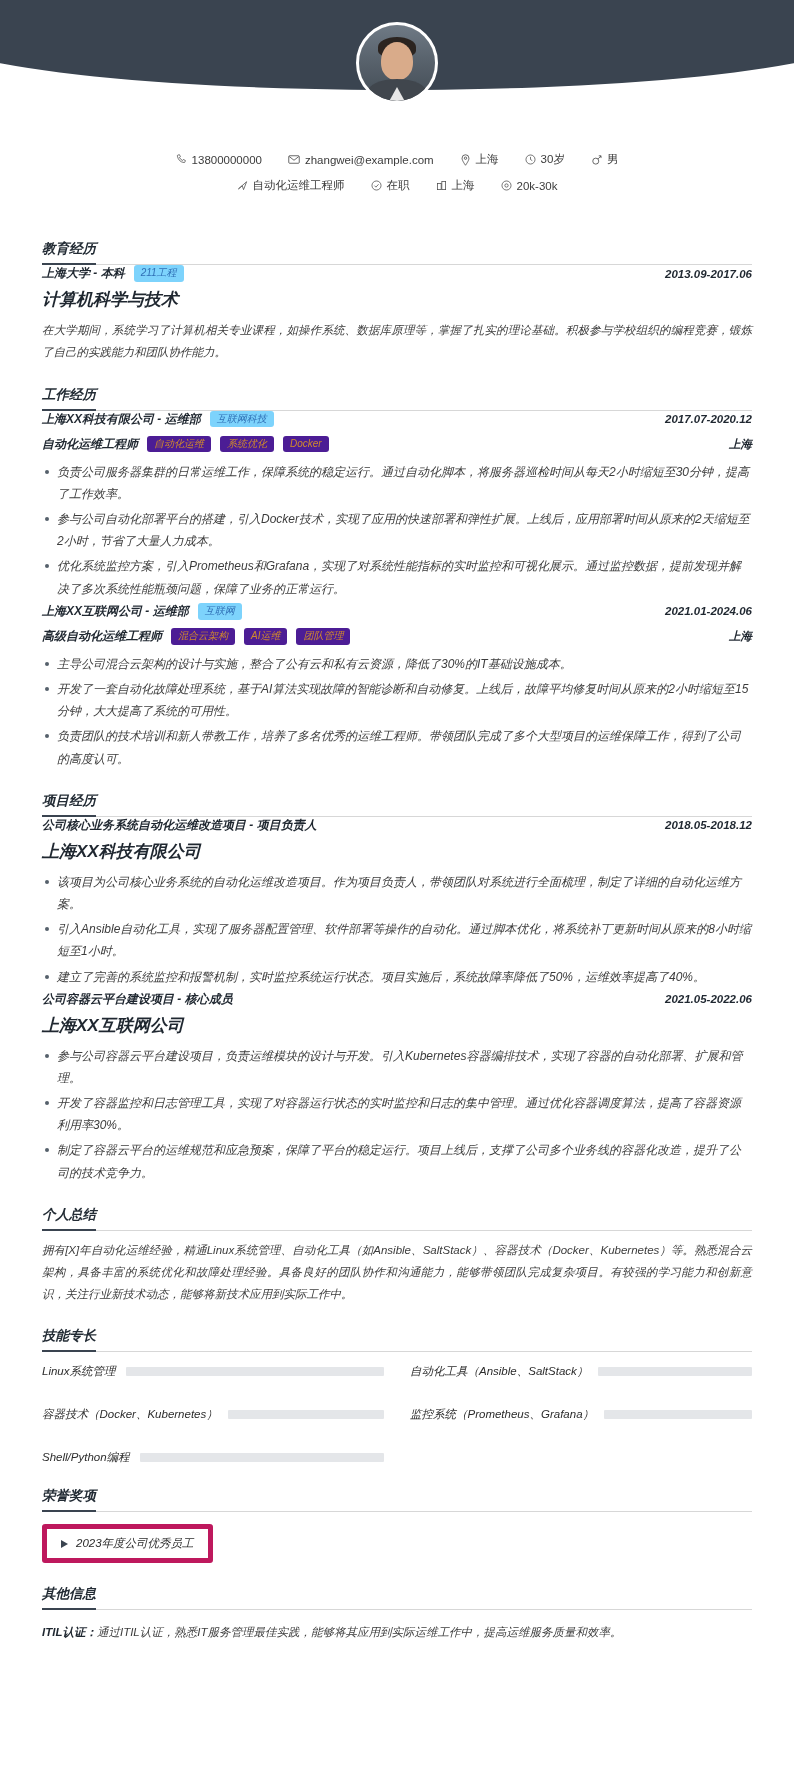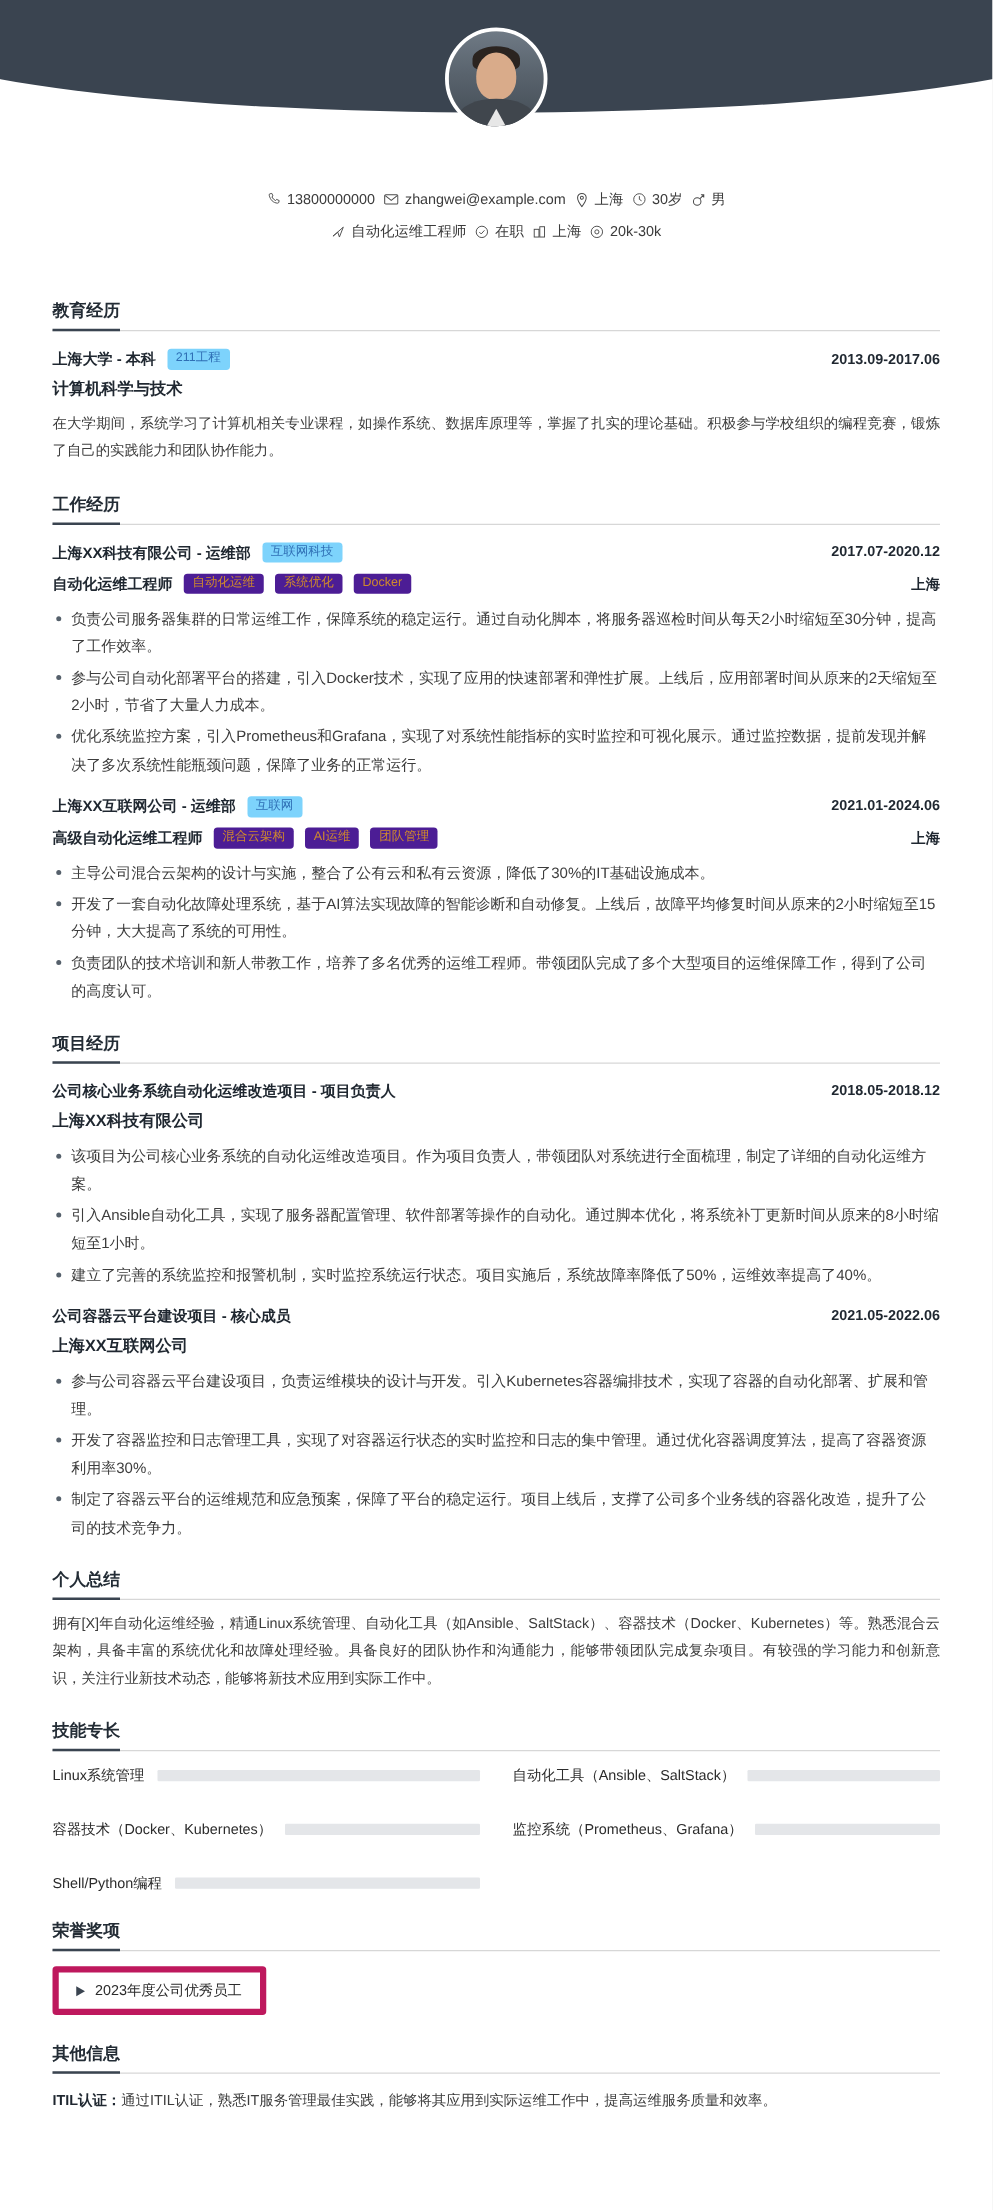--- a/index.html
+++ b/index.html
@@ -108,59 +108,59 @@
     z-index: 3;
   }
   .meta-row {
     position: absolute;
     left: 0;
     right: 0;
     display: flex;
     justify-content: center;
     align-items: center;
     flex-wrap: wrap;
-    gap: 7px;
+    gap: 26px;
     font-size: 11.5px;
     color: #3b3b3b;
     z-index: 3;
   }
   .meta-row.row1 { top: 152px; }
   .meta-row.row2 { top: 178px; }
   .meta-item {
     display: flex;
     align-items: center;
     gap: 5px;
     white-space: nowrap;
   }
   .meta-item svg { display: block; }
 
   
   .content {
     padding: 0 42px 40px 42px;
   }
-  .section { margin-top: 22px; }
+  .section { margin-top: 22px; font-style: italic; }
   .section-title {
     font-size: 13.5px;
     font-weight: bold;
     color: #232c35;
     padding-bottom: 6px;
     border-bottom: 1px solid #d7d7d7;
     position: relative;
   }
   .section-title::after {
     content: "";
     position: absolute;
     left: 0;
     bottom: -1px;
     width: 54px;
     height: 2px;
     background: #3a4450;
   }
 
-  .entry { margin-top: 14px; }
+  .entry { margin-top: 0; }
   .entry-line {
     display: flex;
     align-items: center;
     justify-content: space-between;
     gap: 10px;
   }
   .entry-left {
     display: flex;
     align-items: center;
     gap: 9px;
@@ -172,21 +172,21 @@
     color: #1f2730;
   }
   .entry-right {
     font-size: 11.5px;
     font-weight: bold;
     color: #1f2730;
     white-space: nowrap;
   }
   .entry-sub {
     margin-top: 6px;
-    font-size: 13px;
+    font-size: 17px;
     font-weight: bold;
     color: #1f2730;
   }
   .tag {
     display: inline-block;
     font-size: 10px;
     padding: 2px 7px;
     border-radius: 3px;
     line-height: 1.25;
     white-space: nowrap;

